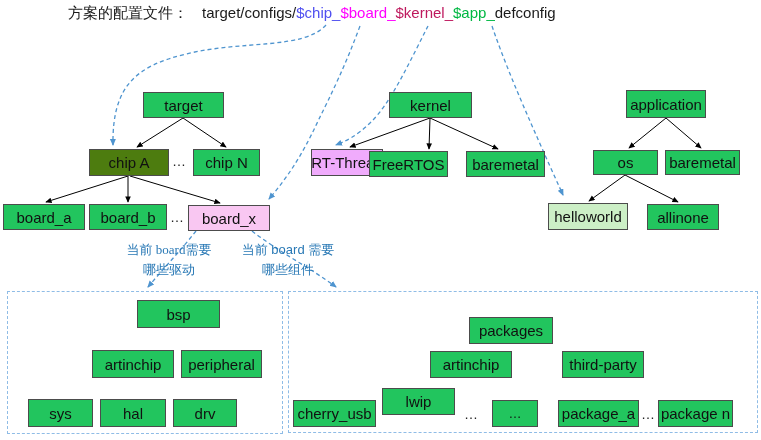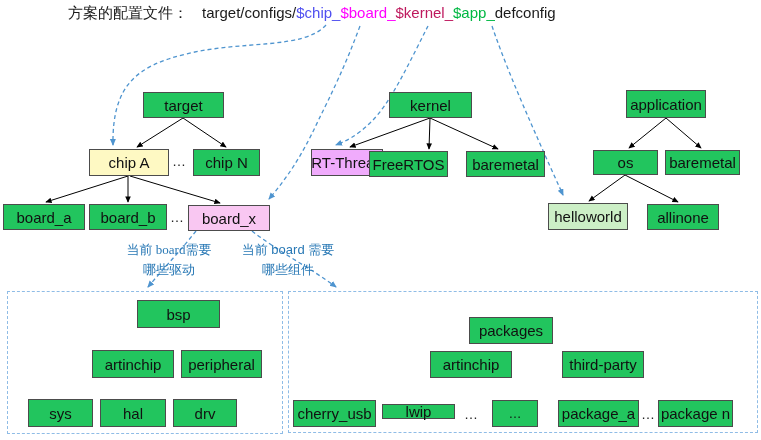--- a/index.html
+++ b/index.html
@@ -13,21 +13,21 @@
   .seg-chip{color:#5050f0;}
   .seg-board{color:#ff00ff;}
   .seg-kernel{color:#be185d;}
   .seg-app{color:#00b843;}
   
   .node{
     position:absolute;box-sizing:border-box;border:1px solid #4c4c4c;background:#22c55e;
     display:flex;align-items:center;justify-content:center;
     font-size:15px;color:#111;white-space:nowrap;
   }
-  .fill-chip{background:#fef9c3;}
+  .fill-chip{background:#4d7c0f;}
   .fill-board{background:#f9c7f2;}
   .fill-kernel{background:#f0abfc;}
   .fill-app{background:#ccefc6;}
   .dots{position:absolute;font-size:14px;color:#222;letter-spacing:1px;}
   
   .annot{
     position:absolute;color:#2878b5;font-size:13px;line-height:1.5;text-align:center;white-space:nowrap;
   }
   
   .region{position:absolute;box-sizing:border-box;border:1px dashed #8fbce6;background:#ffffff;}
@@ -130,20 +130,20 @@
   <div class="node" style="left:92px;top:350px;width:82px;height:28px;">artinchip</div>
   <div class="node" style="left:181px;top:350px;width:81px;height:28px;">peripheral</div>
   <div class="node" style="left:28px;top:399px;width:65px;height:28px;">sys</div>
   <div class="node" style="left:100px;top:399px;width:66px;height:28px;">hal</div>
   <div class="node" style="left:173px;top:399px;width:64px;height:28px;">drv</div>
 
   <div class="node" style="left:469px;top:301px;width:84px;height:27px;margin-top:16px;">packages</div>
   <div class="node" style="left:430px;top:351px;width:82px;height:27px;">artinchip</div>
   <div class="node" style="left:562px;top:351px;width:82px;height:27px;">third-party</div>
   <div class="node" style="left:293px;top:400px;width:83px;height:27px;">cherry_usb</div>
-  <div class="node" style="left:382px;top:404px;width:73px;height:15px;">lwip</div>
+  <div class="node" style="left:382px;top:388px;width:73px;height:27px;">lwip</div>
   <span class="dots" style="left:464px;top:406px;">…</span>
   <div class="node" style="left:492px;top:400px;width:46px;height:27px;font-size:13px;">…</div>
   <div class="node" style="left:558px;top:400px;width:81px;height:27px;">package_a</div>
   <span class="dots" style="left:641px;top:406px;">…</span>
   <div class="node" style="left:658px;top:400px;width:75px;height:27px;">package n</div>
 
 </div>
 
 </body></html>

